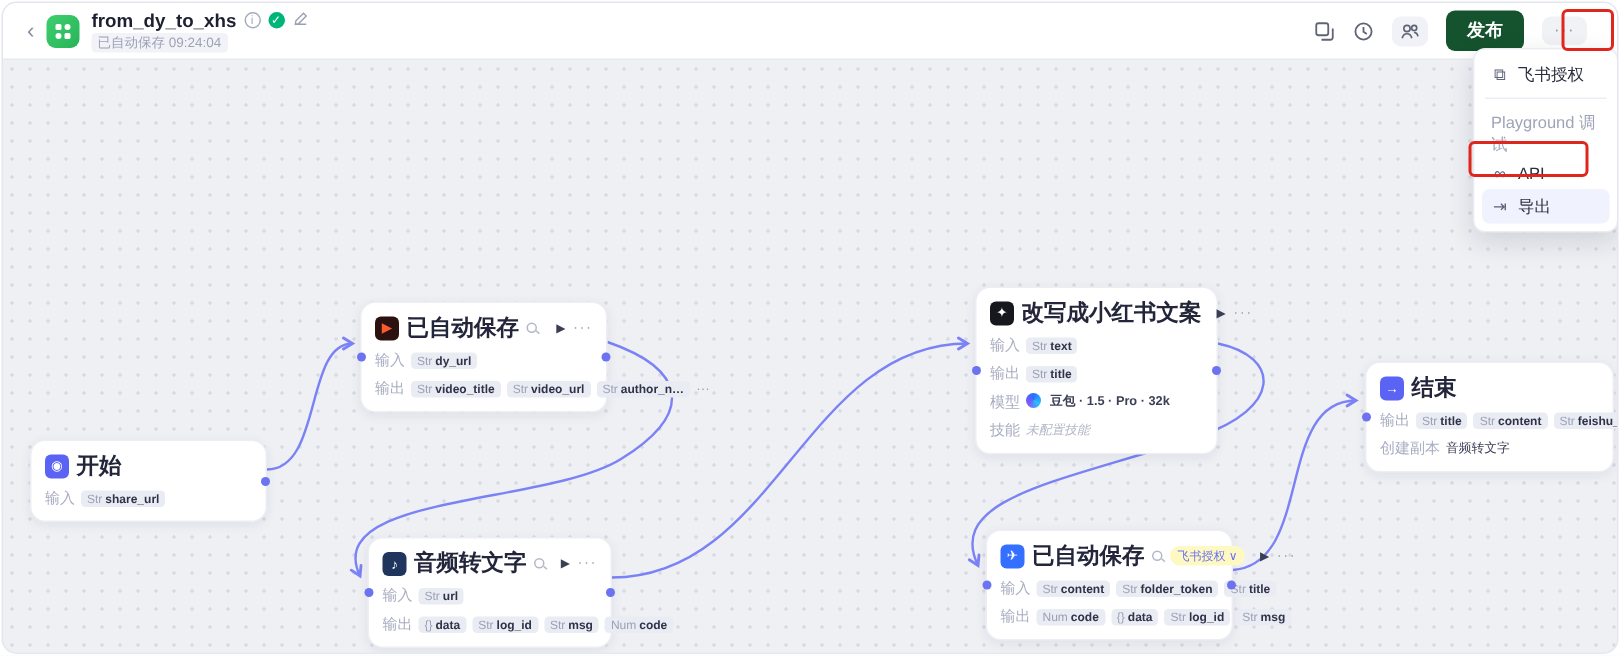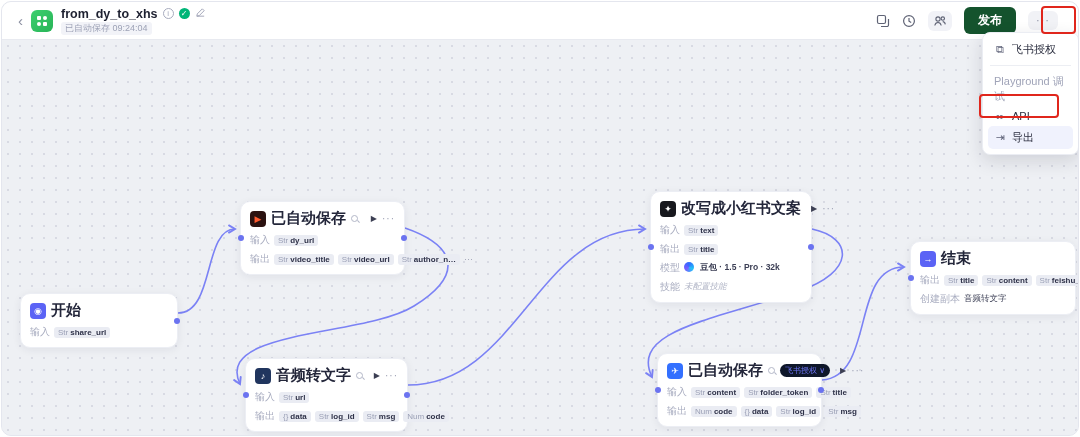--- a/index.html
+++ b/index.html
@@ -54,21 +54,21 @@
 
   
   .node { position:absolute; background:#fff; border:1px solid #eceef4; border-radius:10px;
           box-shadow:0 2px 8px rgba(30,34,60,.07); padding:7px 9px 8px; cursor:pointer; }
   .nhead { display:flex; align-items:center; gap:5px; }
   .nicon { width:16px; height:16px; border-radius:4px; display:flex; align-items:center; justify-content:center;
            font-size:9px; color:#fff; flex:none; }
   .ntitle { font-size:15px; font-weight:700; color:#23263a; white-space:nowrap; }
   .plugmark { width:7px; height:7px; border:1px solid #b3b7c8; border-radius:50%; position:relative; flex:none; }
   .plugmark:after { content:""; position:absolute; width:3px; height:1px; background:#b3b7c8; right:-3px; bottom:-1px; transform:rotate(45deg); }
-  .nbadge { font-size:8px; color:#6b73f0; background:#0f172a; border-radius:7px; padding:1px 5px; white-space:nowrap; }
+  .nbadge { font-size:8px; color:#6b73f0; background:#fef9c3; border-radius:7px; padding:1px 5px; white-space:nowrap; }
   .nsp { flex:1; }
   .nplay { font-size:8px; color:#3c3f53; cursor:pointer; }
   .nmore { font-size:10px; color:#9da1b4; letter-spacing:1px; cursor:pointer; line-height:0.5; }
   .nrow { display:flex; align-items:center; gap:4px; margin-top:5px; flex-wrap:nowrap; }
   .rlabel { font-size:10px; color:#a9adc0; flex:none; min-width:18px; }
   .chip { background:#eaecf3; border-radius:3px; padding:1px 4px; font-size:8px; white-space:nowrap; display:inline-flex; gap:2px; }
   .ctype { color:#9ba0b6; }
   .cname { color:#2f3249; font-weight:700; }
   .ovf { color:#9da1b4; font-size:9px; }
   .modelrow { display:flex; align-items:flex-start; gap:6px; font-size:8.5px; color:#3c3f55; font-weight:600; }

